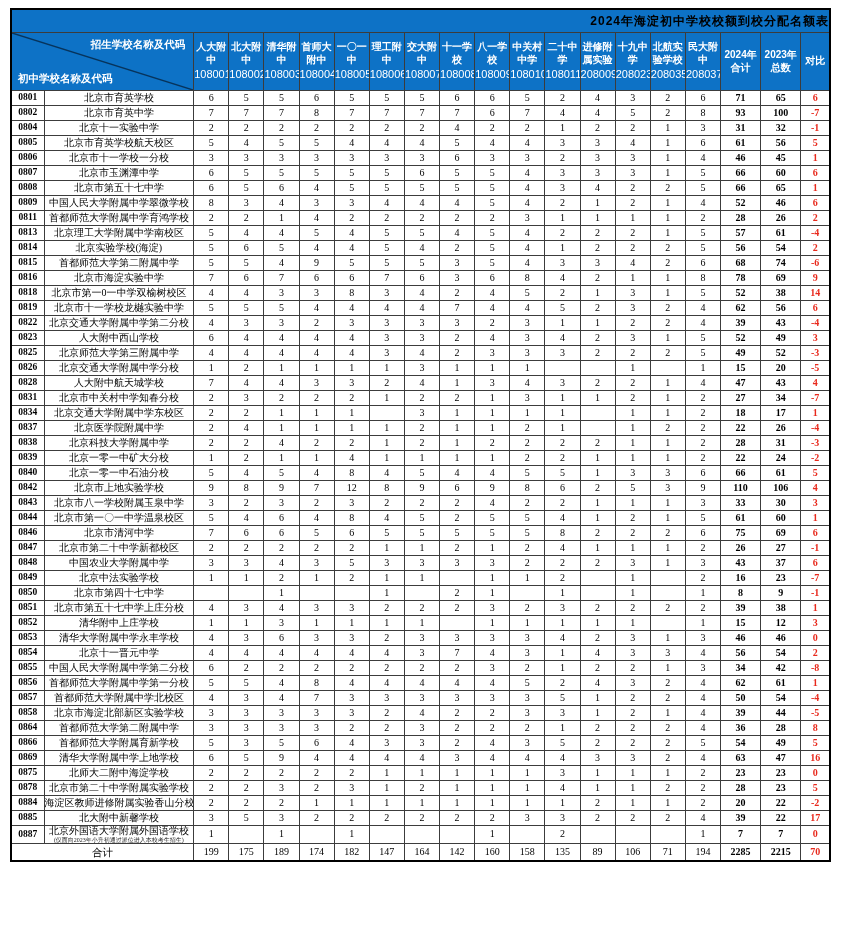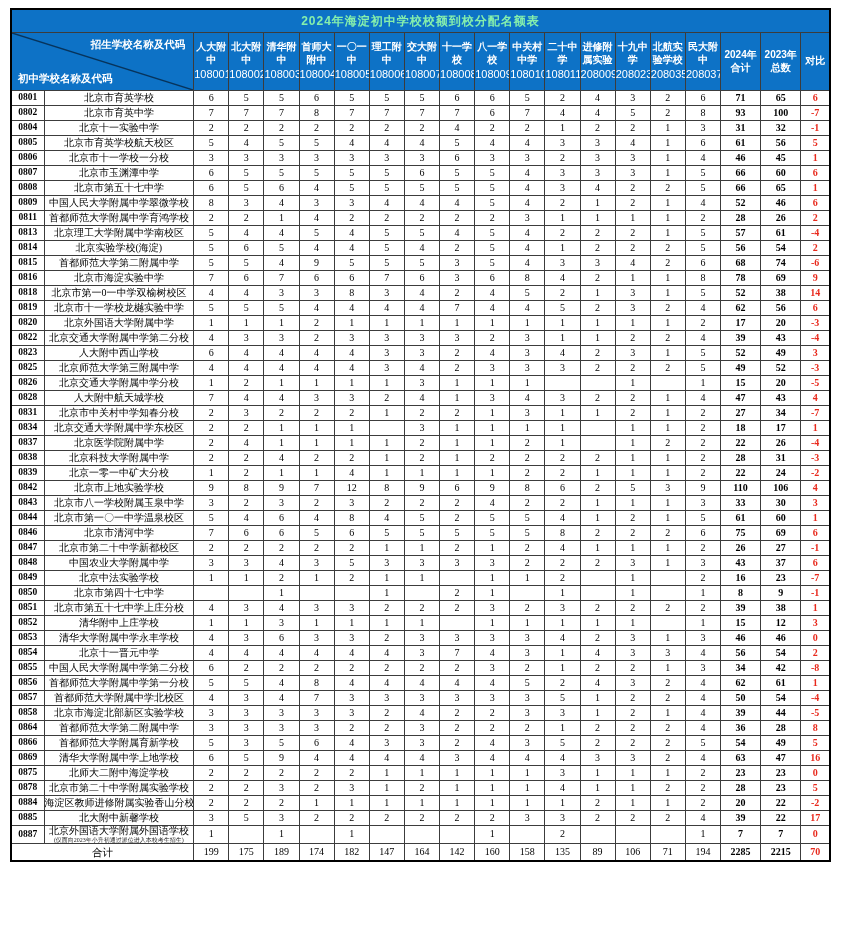--- a/index.html
+++ b/index.html
@@ -1,21 +1,21 @@
 <!DOCTYPE html>
 <html style="--blue: #0d72c6; --red: #e8291c;"><head>
 <meta charset="utf-8">
 <style>
   :root { --blue:#0d72c6; --red:#e8291c; --grid:#3c3c3c; }
   html,body { margin:0; padding:0; background:#ffffff; }
   body { width:841px; height:937px; font-family:"Liberation Sans",sans-serif; }
   .wrap { padding:8px 10px 0 10px; }
   table { border-collapse:collapse; table-layout:fixed; width:821px; border:2px solid #000; }
   th,td { border:1px solid var(--grid); padding:0; text-align:center; vertical-align:middle; overflow:hidden; }
-  .title-cell { background:var(--blue); color:#86efac; font-size:12px; font-weight:bold; height:22px; letter-spacing:1px; }
+  .title-cell { background:var(--blue); color:#000000; font-size:12px; font-weight:bold; height:22px; letter-spacing:1px;text-align:right; }
   tr.head th { background:var(--blue); color:#fff; font-weight:bold; font-size:10px; height:57px; line-height:1.25; }
   .col-code { font-weight:normal; font-size:11px; margin-top:2px; font-family:"Liberation Sans",sans-serif; }
   .sum-th { font-size:10px; }
   .corner { position:relative; }
   .corner svg { position:absolute; left:0; top:0; width:100%; height:100%; }
   .corner-top { position:absolute; top:5px; right:8px; font-size:10.5px; }
   .corner-bottom { position:absolute; bottom:5px; left:6px; font-size:10.5px; }
   td { font-family:"Liberation Serif","DejaVu Serif",serif; font-size:10px; height:14px; line-height:1.05; color:#000; }
   td.cd { font-size:9.5px;font-weight:bold; }
   td.nm { white-space:nowrap; font-size:10px;margin-top:20px; }
@@ -485,44 +485,20 @@
           <td class="v">5</td>
           <td class="v">2</td>
           <td class="v">3</td>
           <td class="v">2</td>
           <td class="v">4</td>
           <td class="t24">62</td>
           <td class="t23">56</td>
           <td class="diff">6</td>
         </tr>
         <tr>
-          <td class="cd">0820</td>
-          <td class="nm">
-            <div>北京外国语大学附属中学</div>
-          </td>
-          <td class="v">1</td>
-          <td class="v">1</td>
-          <td class="v">1</td>
-          <td class="v">2</td>
-          <td class="v">1</td>
-          <td class="v">1</td>
-          <td class="v">1</td>
-          <td class="v">1</td>
-          <td class="v">1</td>
-          <td class="v">1</td>
-          <td class="v">1</td>
-          <td class="v">1</td>
-          <td class="v">1</td>
-          <td class="v">1</td>
-          <td class="v">2</td>
-          <td class="t24">17</td>
-          <td class="t23">20</td>
-          <td class="diff">-3</td>
-        </tr>
-        <tr>
           <td class="cd">0822</td>
           <td class="nm">
             <div>北京交通大学附属中学第二分校</div>
           </td>
           <td class="v">4</td>
           <td class="v">3</td>
           <td class="v">3</td>
           <td class="v">2</td>
           <td class="v">3</td>
           <td class="v">3</td>
@@ -747,20 +723,44 @@
           <td class="v">1</td>
           <td class="v">2</td>
           <td class="v">2</td>
           <td class="v">1</td>
           <td class="v">1</td>
           <td class="v">1</td>
           <td class="v">2</td>
           <td class="t24">22</td>
           <td class="t23">24</td>
           <td class="diff">-2</td>
+        </tr>
+        <tr>
+          <td class="cd">0840</td>
+          <td class="nm">
+            <div>北京一零一中石油分校</div>
+          </td>
+          <td class="v">5</td>
+          <td class="v">4</td>
+          <td class="v">5</td>
+          <td class="v">4</td>
+          <td class="v">8</td>
+          <td class="v">4</td>
+          <td class="v">5</td>
+          <td class="v">4</td>
+          <td class="v">4</td>
+          <td class="v">5</td>
+          <td class="v">5</td>
+          <td class="v">1</td>
+          <td class="v">3</td>
+          <td class="v">3</td>
+          <td class="v">6</td>
+          <td class="t24">66</td>
+          <td class="t23">61</td>
+          <td class="diff">5</td>
         </tr>
         <tr>
           <td class="cd">0842</td>
           <td class="nm">
             <div>北京市上地实验学校</div>
           </td>
           <td class="v">9</td>
           <td class="v">8</td>
           <td class="v">9</td>
           <td class="v">7</td>

